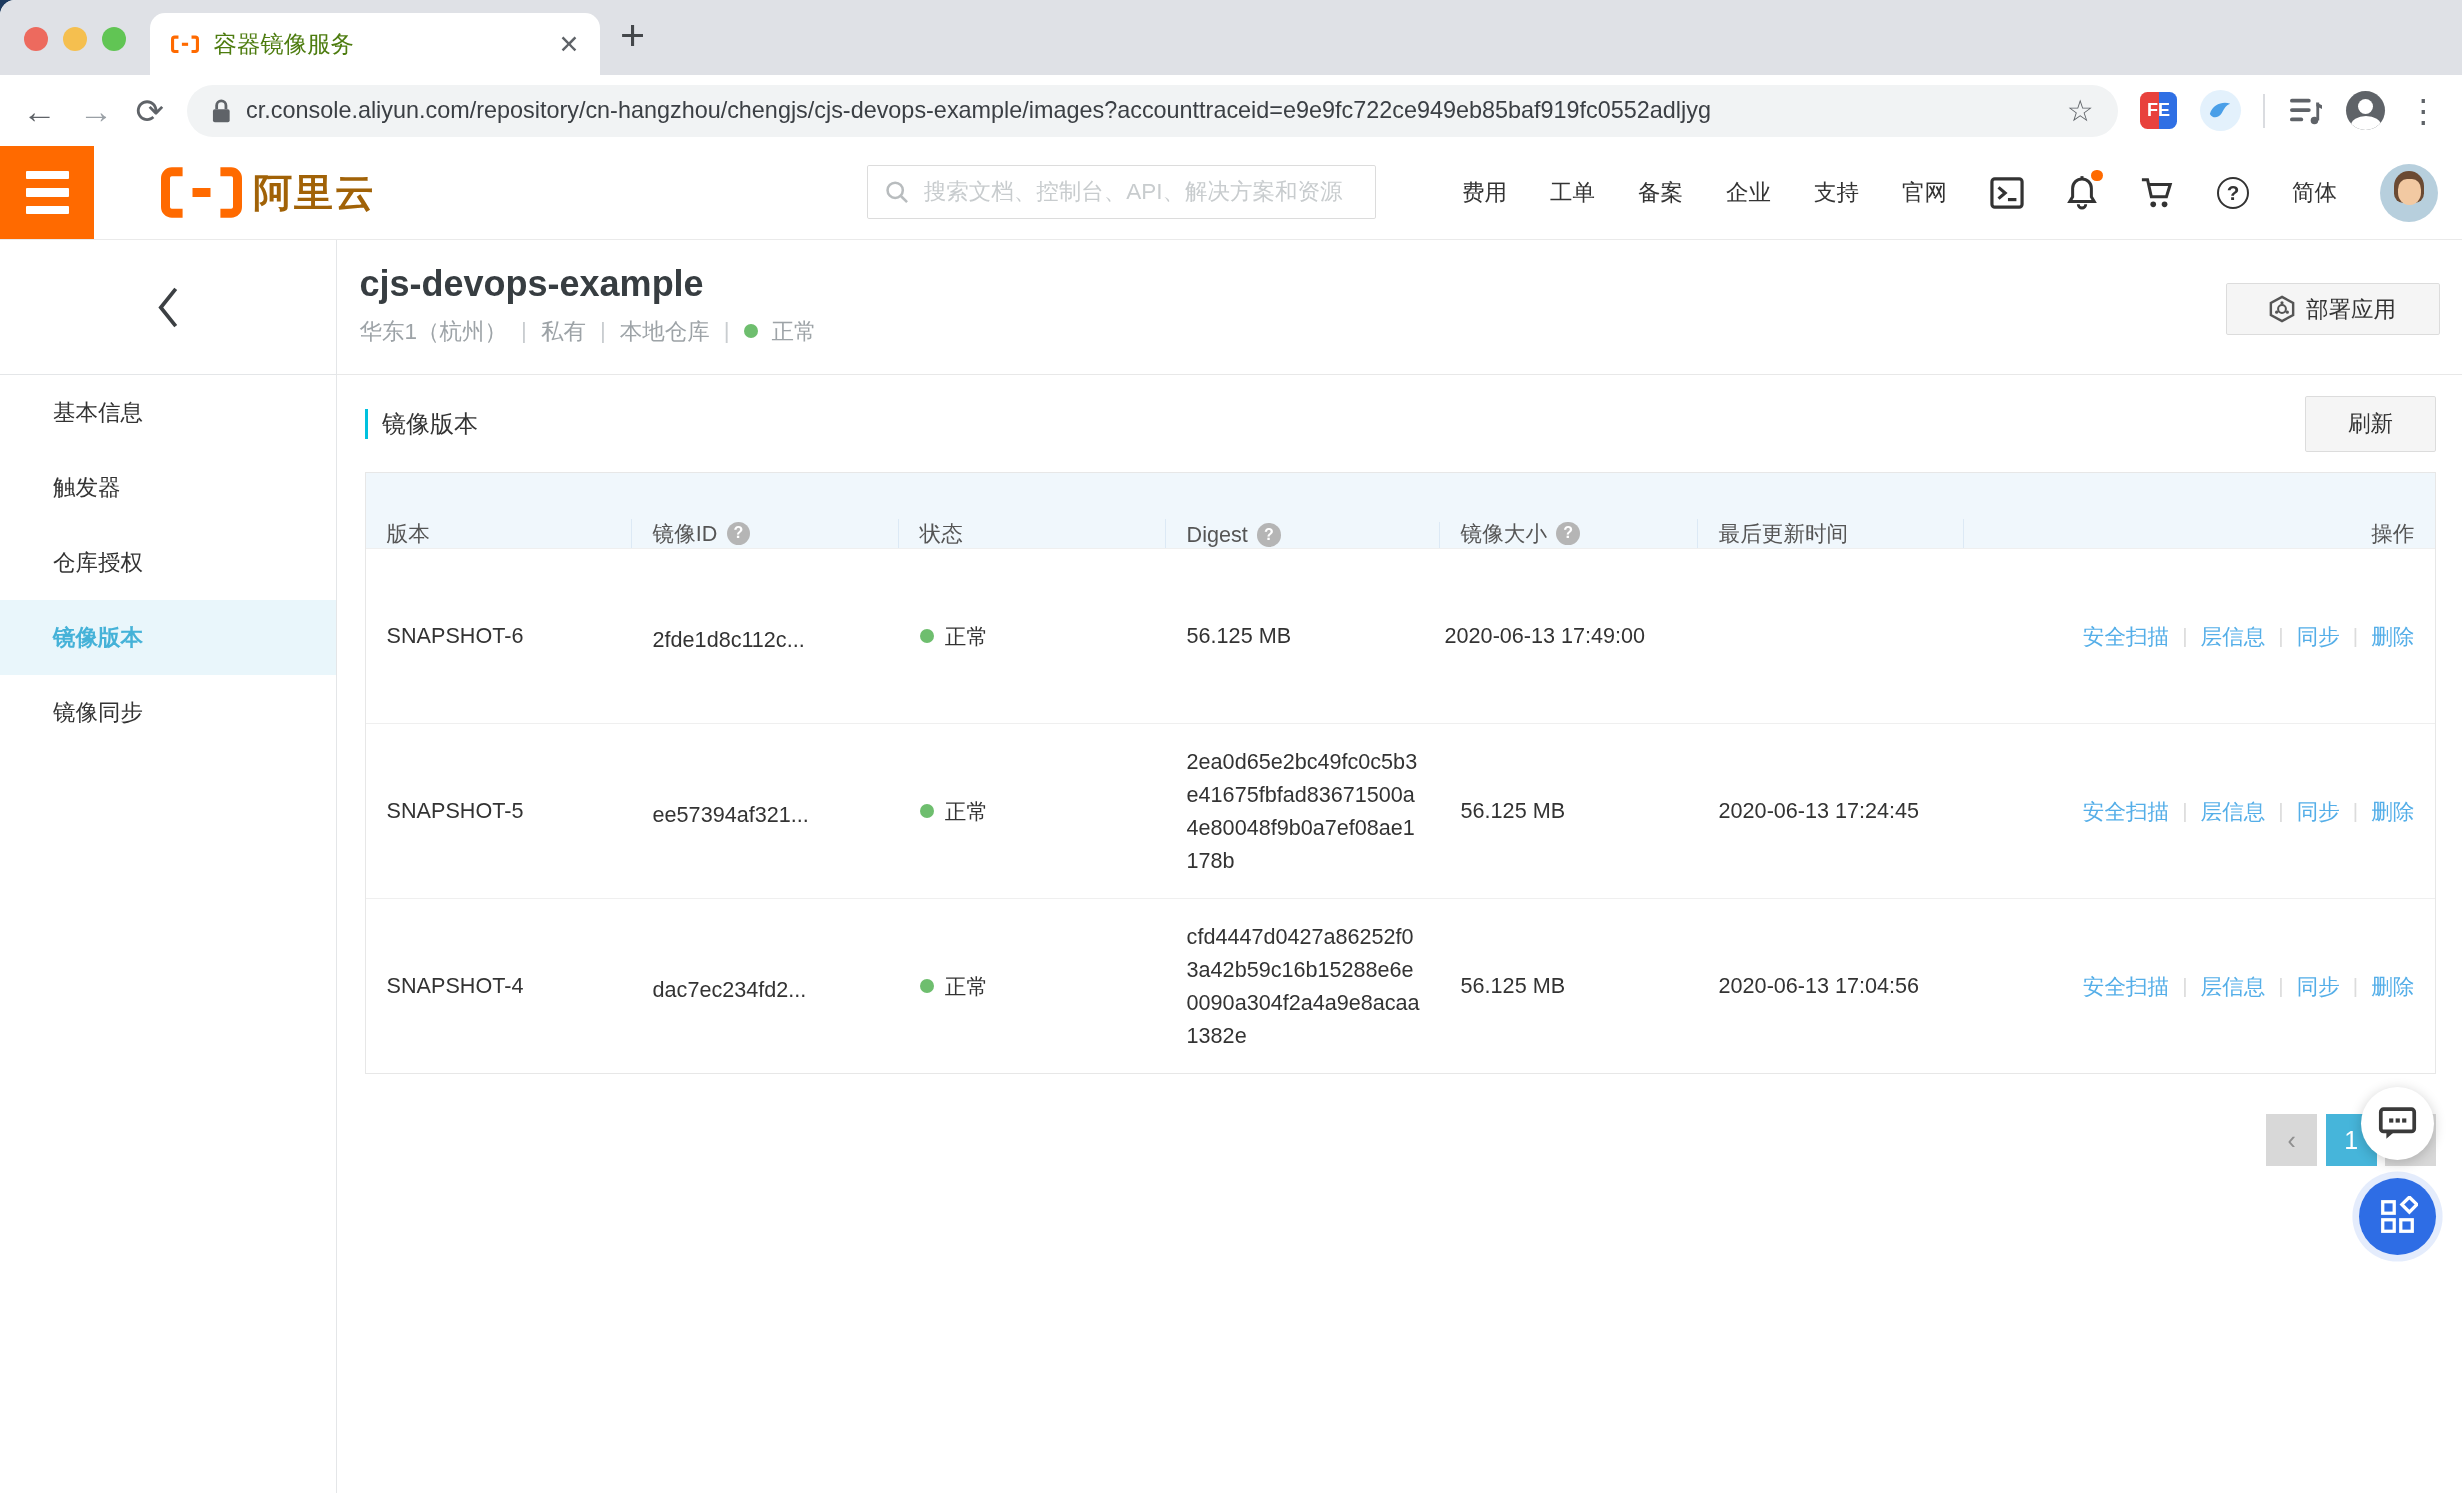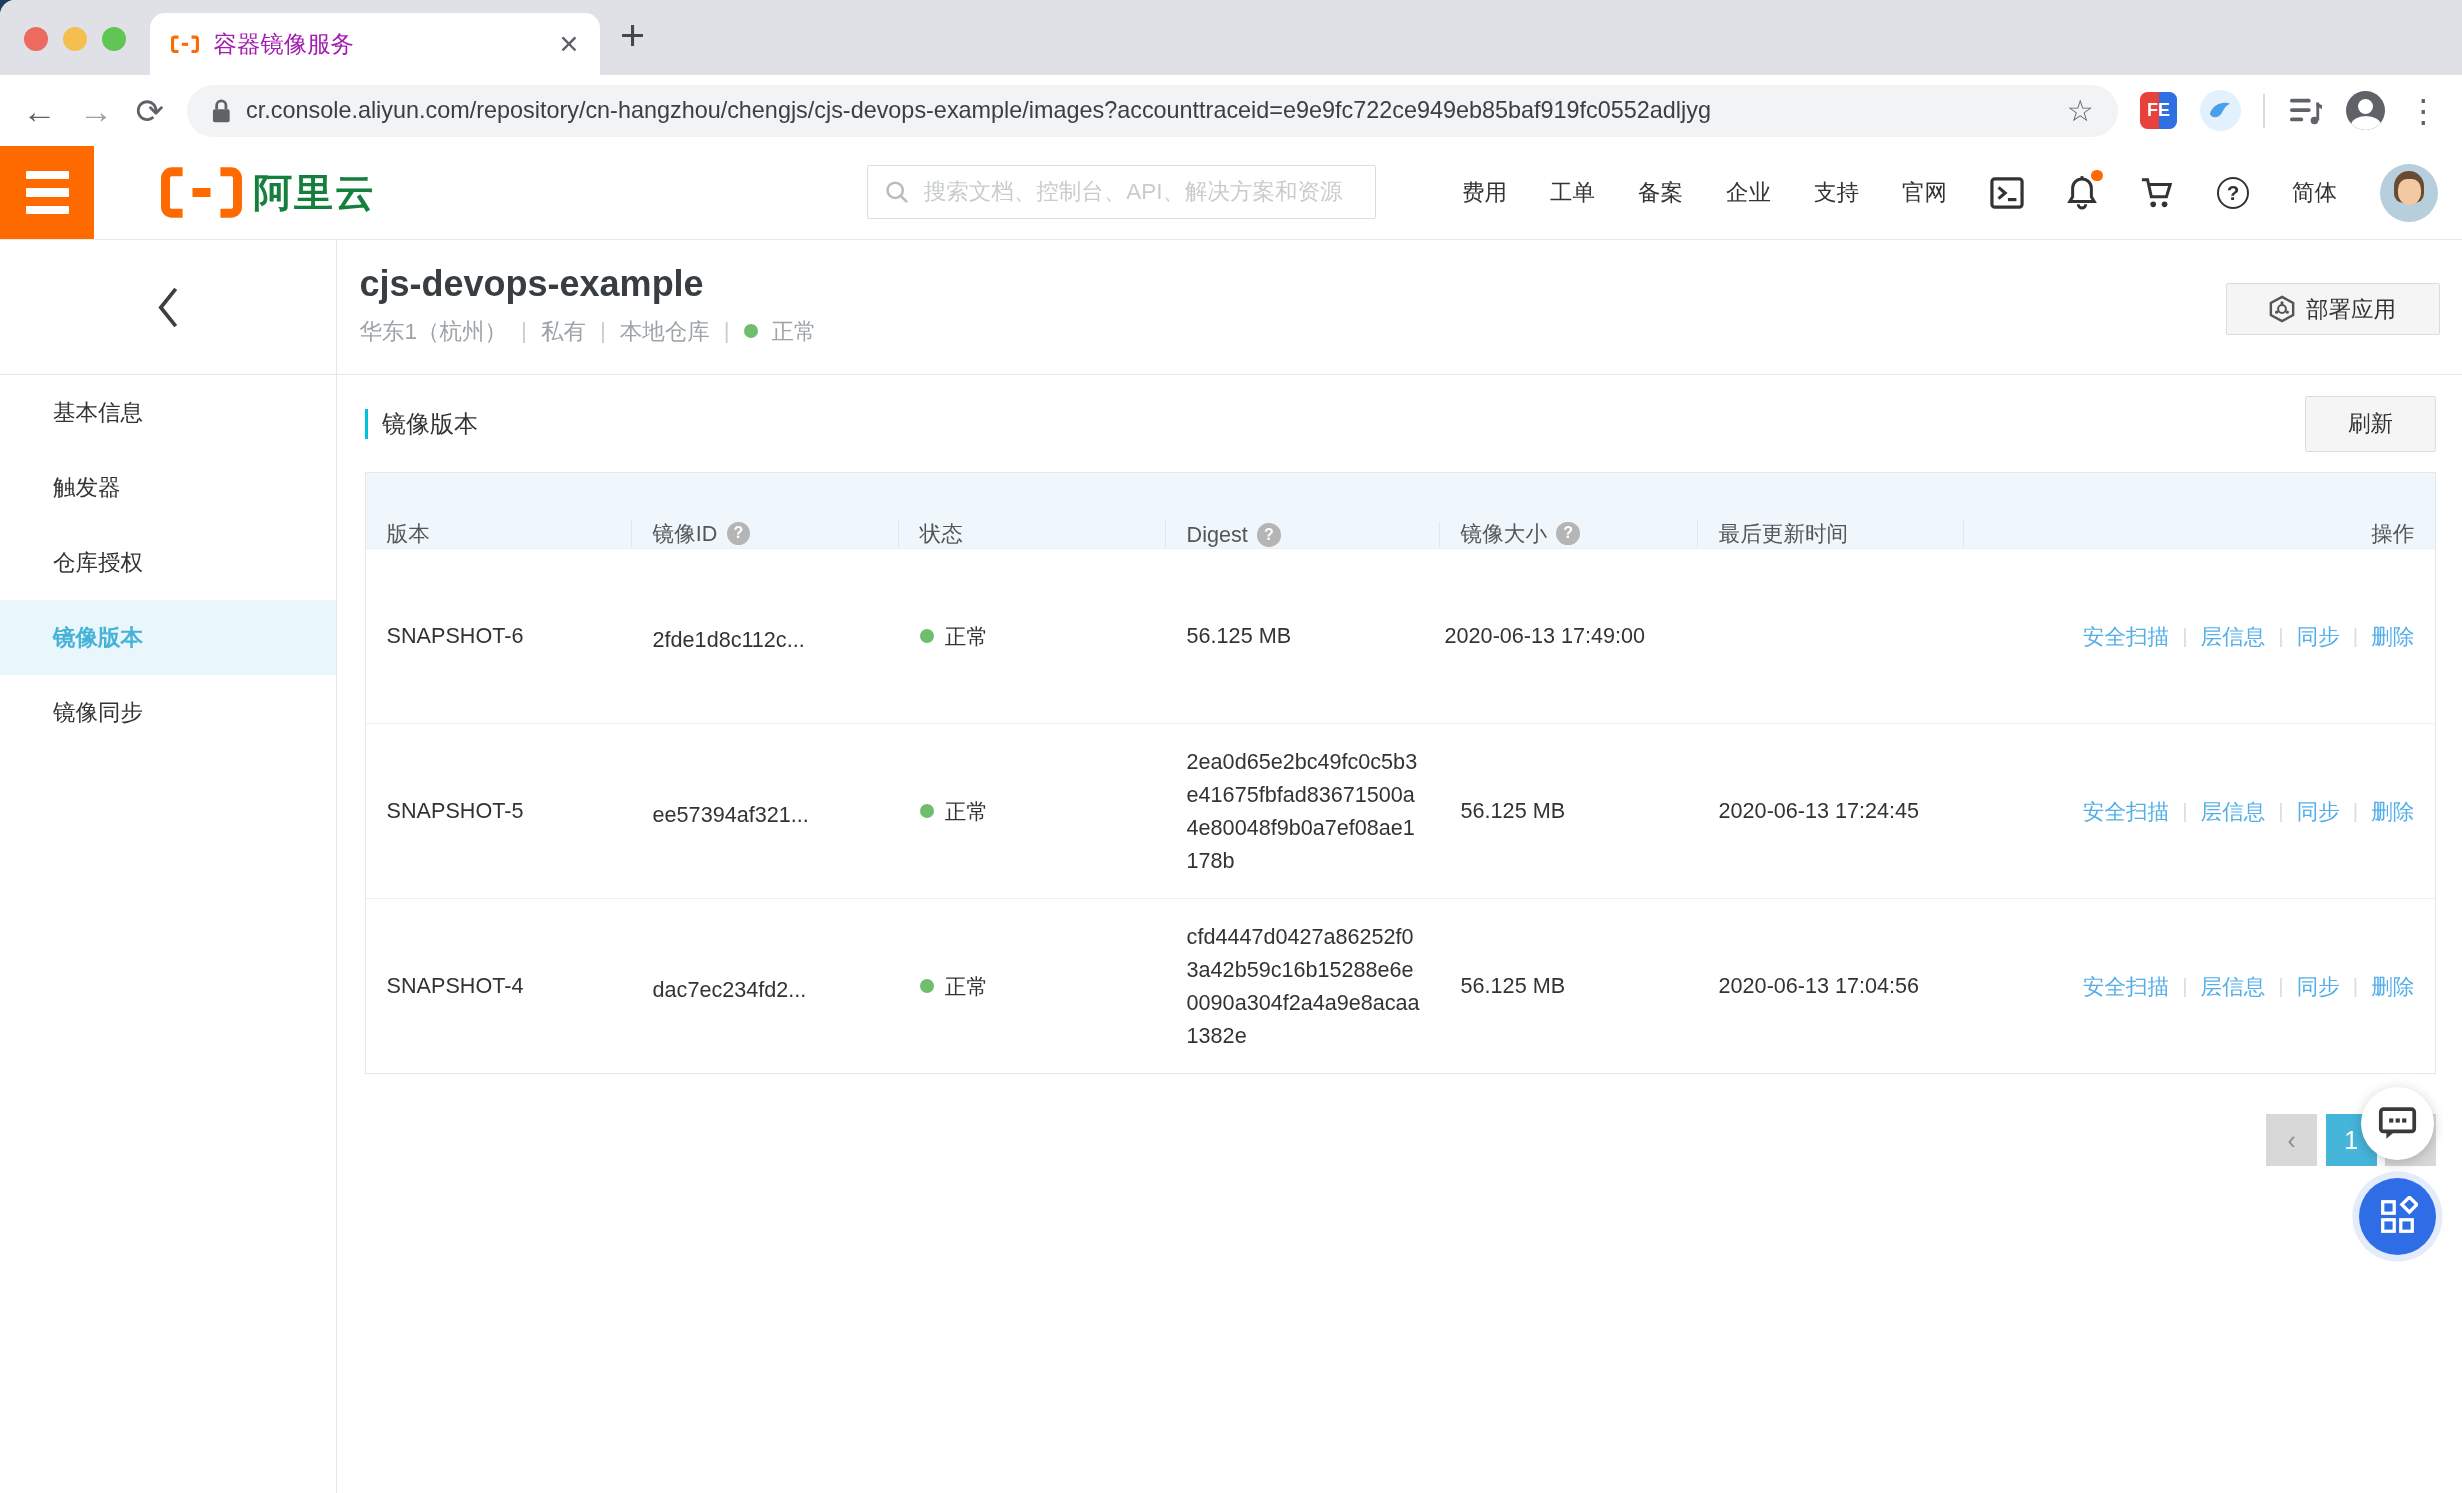--- a/index.html
+++ b/index.html
@@ -5,21 +5,21 @@
   html,body{margin:0;padding:0;background:#1d3a5f;}
   .screen{position:relative;width:2462px;height:1494px;background:#fff;overflow:hidden;
           font-family:"Liberation Sans","DejaVu Sans",sans-serif;border-top-left-radius:15px;}
   
   .tabbar{position:relative;height:75px;background:#dfe1e6;border-top-left-radius:15px;}
   .lights{position:absolute;left:24px;top:27px;display:flex;gap:15px;}
   .light{width:24px;height:24px;border-radius:50%;}
   .light.red{background:#ed6a5e;}.light.yellow{background:#f5bf4f;}.light.green{background:#61c554;}
   .tab{position:absolute;left:150px;top:13px;width:450px;height:62px;background:#fff;
        border-radius:15px 15px 0 0;display:flex;align-items:center;padding:0 20.6px;box-sizing:border-box;}
-  .tab-title{font-size:23.4px;color:#a21caf;margin-left:15px;white-space:nowrap;}
+  .tab-title{font-size:23.4px;color:#4d7c0f;margin-left:15px;white-space:nowrap;}
   .tab-close{margin-left:auto;font-size:25px;color:#5f6368;}
   .newtab{position:absolute;left:620px;top:11.2px;font-size:43px;color:#44474b;font-weight:300;}
   
   .urlbar{height:71px;background:#fff;display:flex;align-items:center;padding:0 22.5px;gap:22.5px;}
   .nav-glyph{font-size:34px;color:#5f6368;line-height:1;}
   .nav-glyph.fwd{color:#9aa0a6;}
   .url-pill{flex:1;height:52px;background:#f1f3f4;border-radius:26px;display:flex;align-items:center;
             padding:0 24px;gap:15px;min-width:0;box-sizing:border-box;}
   .url-text{font-size:23.4px;color:#3b3f44;white-space:nowrap;overflow:hidden;}
   .star{margin-left:auto;font-size:30px;color:#5f6368;}
@@ -29,21 +29,21 @@
   .vsep{width:1.9px;height:34px;background:#dadce0;}
   .profile{width:39px;height:39px;border-radius:50%;background:#5f6368;position:relative;overflow:hidden;flex-shrink:0;}
   .profile::before{content:"";position:absolute;left:12px;top:7.5px;width:15px;height:15px;border-radius:50%;background:#fff;}
   .profile::after{content:"";position:absolute;left:4.7px;top:25px;width:30px;height:19px;border-radius:50%;background:#fff;}
   .dots{font-size:32px;color:#5f6368;}
   
   .appbar{height:93px;background:#fff;border-bottom:0.9px solid #eaeaea;display:flex;align-items:center;position:relative;}
   .hamburger{width:94px;height:100%;background:#ff6a00;display:flex;flex-direction:column;align-items:center;justify-content:center;gap:9.4px;}
   .hamburger i{width:43px;height:8.4px;background:#fff;border-radius:0.9px;}
   .logo{display:flex;align-items:center;margin-left:67px;gap:11.2px;}
-  .logo-text{font-size:39px;font-weight:bold;color:#15803d;letter-spacing:1.9px;}
+  .logo-text{font-size:39px;font-weight:bold;color:#a16207;letter-spacing:1.9px;}
   .search{position:absolute;left:867px;top:19px;width:509px;height:54px;border:0.9px solid #dcdcdc;border-radius:1.9px;
           display:flex;align-items:center;padding:0 17px;gap:13px;box-sizing:border-box;}
   .search input{border:none;outline:none;font-size:22.5px;color:#333;width:100%;background:transparent;font-family:inherit;}
   .search input::placeholder{color:#c8ccce;}
   .appnav{position:absolute;right:24px;top:0;height:100%;display:flex;align-items:center;gap:43px;}
   .appnav .navitem{font-size:22.5px;color:#333;white-space:nowrap;}
   .icon-wrap{position:relative;display:flex;align-items:center;}
   .bell-dot{position:absolute;right:-5.6px;top:-5.6px;width:11.2px;height:11.2px;border-radius:50%;background:#ff6a00;}
   .help-round{width:32px;height:32px;border:2.8px solid #333;border-radius:50%;display:flex;align-items:center;justify-content:center;
               font-size:20.6px;font-weight:bold;color:#333;box-sizing:border-box;}

